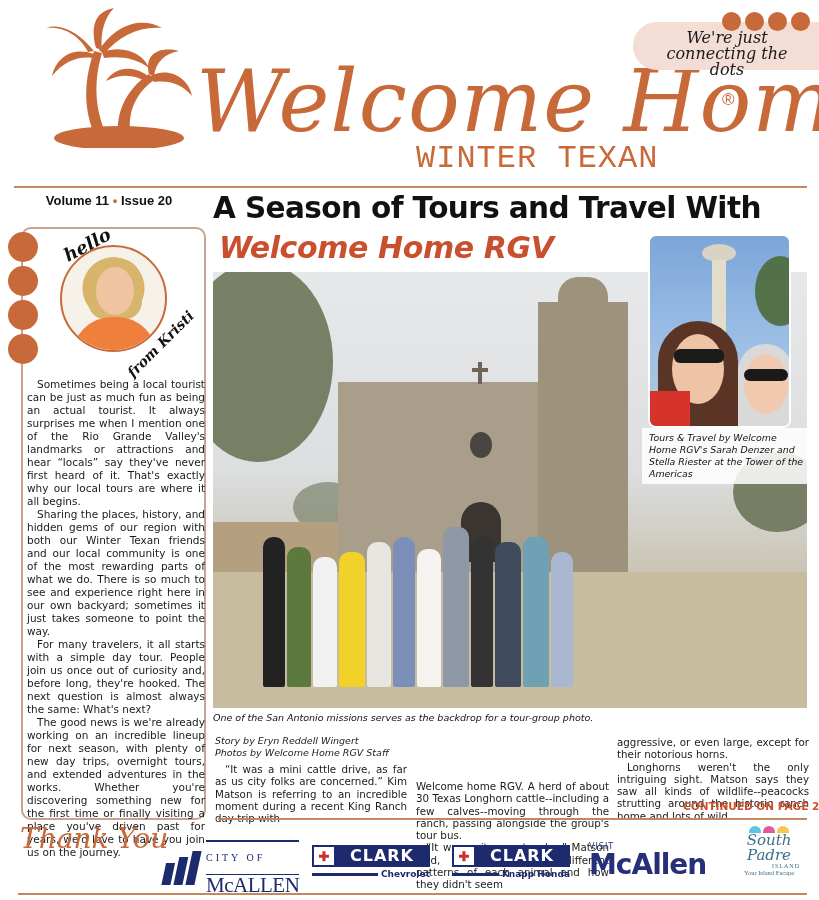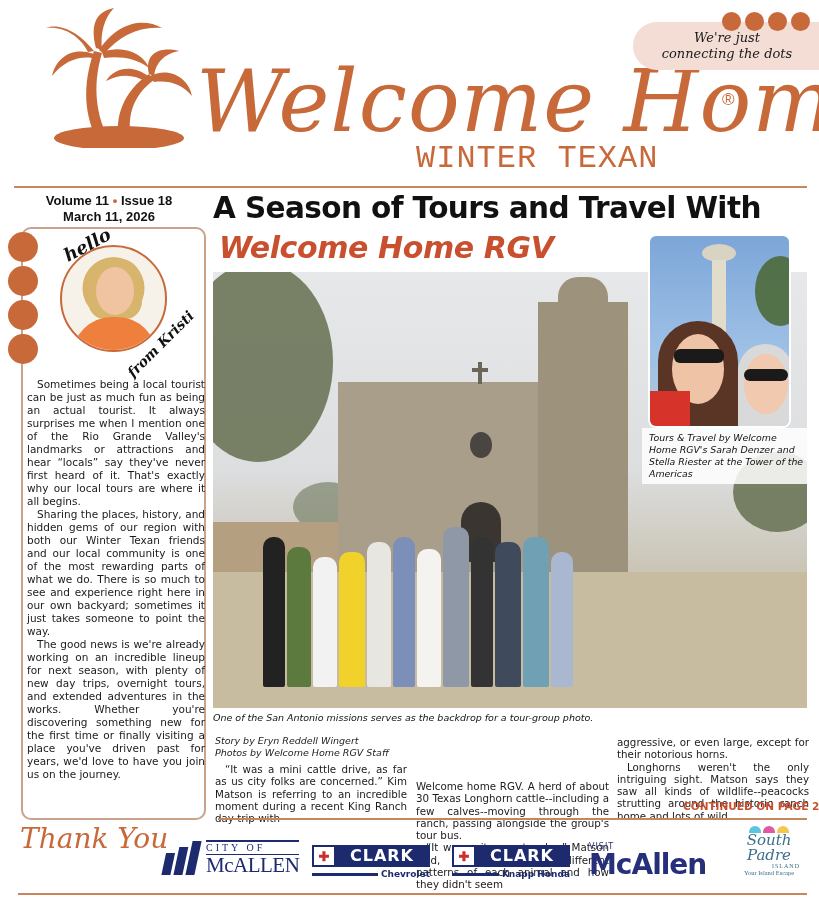--- a/index.html
+++ b/index.html
@@ -18,21 +18,21 @@
   .logo-sub {
     left: 416px; top: 143px; font-family: Liberation Mono, monospace; font-size: 32px;
     color: #c8693a; letter-spacing: 1px; line-height: 1; white-space: nowrap;
   }
   .tagline-pill {
     left: 633px; top: 22px; width: 200px; height: 48px; background: #f3ddd5;
     border-radius: 24px 0 0 24px;
   }
   .tagline-text {
     left: 652px; top: 30px; width: 150px; text-align: center; font-family: "DejaVu Serif", serif;
-    font-style: italic; font-size: 13px; line-height: 16px; color: #1a1a1a;
+    font-style: italic; font-size: 16px; line-height: 16px; color: #1a1a1a;
   }
   .tagline-dots { left: 722px; top: 12px; display: flex; gap: 4px; }
   .tagline-dots span { width: 19px; height: 19px; border-radius: 50%; background: #c8693a; display: block; }
 
   .rule { height: 2px; background: #c8865e; }
 
   
   .issue {
     left: 14px; top: 193px; width: 190px; text-align: center; font-weight: bold;
     font-size: 13px; line-height: 16px; color: #111;
@@ -131,21 +131,21 @@
     color: #c8693a; white-space: nowrap;
   }
   .sponsor-label {
     left: 14px; top: 907px; width: 126px; text-align: right; font-weight: bold; font-size: 17px;
     line-height: 15px; color: #111;
   }
   .logo-mcallen-city { left: 165px; top: 840px; display: flex; align-items: center; gap: 8px; }
   .mc-bars { display: flex; gap: 3px; transform: skewX(-12deg); }
   .mc-bars span { display: block; width: 9px; background: #1e2a6e; }
   .mc-text { font-family: "Liberation Serif", serif; color: #1e2a6e; line-height: 1; }
-  .mc-small { font-size: 10px; letter-spacing: 3px; border-top: 2px solid #1e2a6e; border-bottom: 1px solid #1e2a6e; padding: 1px 0; }
+  .mc-small { font-size: 10px; letter-spacing: 3px; border-top: 2px solid #1e2a6e; border-bottom: 1px solid #1e2a6e; padding: 11px 0; }
   .mc-big { font-size: 21px; letter-spacing: -0.5px; }
 
   .clark {
     width: 118px; height: 34px;
   }
   .clark-top { display: flex; border: 2px solid #1e2a6e; height: 22px; }
   .clark-icon { width: 22px; background: #fff; border-right: 2px solid #1e2a6e; display:flex; align-items:center; justify-content:center; color: #c9302e; font-weight: bold; font-size: 13px; }
   .clark-word { flex: 1; background: #1e2a6e; color: #fff; font-family: "DejaVu Sans", sans-serif; font-weight: bold; font-size: 16px; text-align: center; line-height: 18px; letter-spacing: 1px; }
   .clark-bottom { display: flex; align-items: center; gap: 3px; margin-top: 2px; }
   .clark-bottom .bar { flex: 1; height: 3px; background: #1e2a6e; }
@@ -195,43 +195,43 @@
   <div>We're just</div>
   <div>connecting the dots</div>
 </div>
 
 <div class="abs rule" style="left:14px; top:186px; width:793px;"></div>
 
 <div class="abs issue">
   <div>
     <span>Volume 11</span>
     <span class="dot">•</span>
-    <span>Issue 18</span>
-  </div>
-  <div>March 11, 2026</div>
+    <span>Issue 20</span>
+  </div>
 </div>
 
 <div class="abs side-box"></div>
 <div class="abs side-line"></div>
 <div class="abs side-dots">
     <span></span>
     <span></span>
     <span></span>
     <span></span>
   </div>
 <div class="abs avatar">
   <div class="hair"></div>
     <div class="face"></div>
     <div class="shirt"></div>
 </div>
 <div class="abs hello">hello</div>
 <div class="abs from-kristi">from Kristi</div>
 <div class="abs side-text">
   <p>Sometimes being a local tourist can be just as much fun as being an actual tourist. It always surprises me when I mention one of the Rio Grande Valley's landmarks or attractions and hear “locals” say they've never first heard of it. That's exactly why our local tours are where it all begins.</p>
   <p>Sharing the places, history, and hidden gems of our region with both our Winter Texan friends and our local community is one of the most rewarding parts of what we do. There is so much to see and experience right here in our own backyard; sometimes it just takes someone to point the way.</p>
+  <p>For many travelers, it all starts with a simple day tour. People join us once out of curiosity and, before long, they're hooked. The next question is almost always the same: What's next?</p>
   <p>The good news is we're already working on an incredible lineup for next season, with plenty of new day trips, overnight tours, and extended adventures in the works. Whether you're discovering something new for the first time or finally visiting a place you've driven past for years, we'd love to have you join us on the journey.</p>
 </div>
 
 <div class="abs headline">A Season of Tours and Travel With</div>
 <div class="abs subhead">Welcome Home RGV</div>
 
 <div class="abs main-photo">
   <div class="abs ground" style="left:0; top:300px; width:594px; height:136px;"></div>
   <div class="abs tree" style="left:-30px; top:-10px; width:150px; height:200px;"></div>
   <div class="abs tree" style="left:80px; top:210px; width:70px; height:50px; opacity:.6;"></div>

